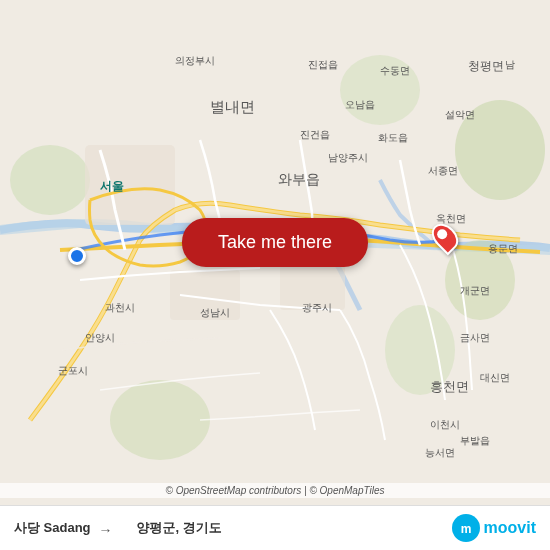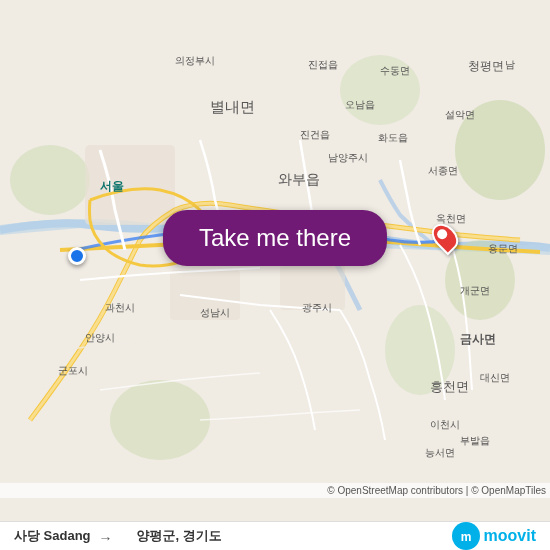--- a/index.html
+++ b/index.html
@@ -23,43 +23,43 @@
     .map-svg {
       position: absolute;
       top: 0; left: 0;
       width: 100%; height: 100%;
     }
 
     
     .take-me-there-btn {
       position: absolute;
       left: 50%;
-      top: 210px;
+      top: 218px;
       transform: translateX(-50%);
-      background: #701a75;
+      background: #b91c1c;
       color: white;
       border: none;
       border-radius: 24px;
       padding: 14px 36px;
-      font-size: 24px;
+      font-size: 18px;
       font-weight: 500;
       cursor: pointer;
       white-space: nowrap;
       box-shadow: 0 2px 8px rgba(0,0,0,0.3);
       z-index: 10;
     }
 
     
     .bottom-bar {
       position: absolute;
       bottom: 0;
       left: 0;
       width: 100%;
       background: white;
-      padding: 0 14px;
+      padding: 8px 14px;
       display: flex;
       align-items: center;
       justify-content: space-between;
       z-index: 10;
       border-top: 1px solid #ddd;
     }
 
     .route-info {
       display: flex;
       align-items: center;
@@ -81,26 +81,27 @@
       font-weight: 600;
       margin-left: 16px;
     }
 
     
     .attribution {
       position: absolute;
       bottom: 52px;
       left: 0;
       right: 0;
-      text-align: right;
+      text-align: center;
       font-size: 10px;
       color: #555;
       z-index: 5;
       background: rgba(255,255,255,0.7);
       padding: 2px 4px;
+      font-style: italic;
     }
 
     
     .origin-marker {
       position: absolute;
       left: 68px;
       top: 247px;
       width: 18px;
       height: 18px;
       background: #1a73e8;
@@ -231,21 +232,21 @@
     <span style="position:absolute;left:278px;top:155px;font-size:14px;color:#555;">와부읍</span>
     <span style="position:absolute;left:428px;top:148px;font-size:10px;color:#555;">서종면</span>
     <span style="position:absolute;left:100px;top:162px;font-size:12px;color:#0f766e;font-weight:600;">서울</span>
     <span style="position:absolute;left:436px;top:196px;font-size:10px;color:#555;">옥천면</span>
     <span style="position:absolute;left:488px;top:226px;font-size:10px;color:#555;">용문면</span>
     <span style="position:absolute;left:105px;top:285px;font-size:10px;color:#555;">과천시</span>
     <span style="position:absolute;left:200px;top:290px;font-size:10px;color:#555;">성남시</span>
     <span style="position:absolute;left:302px;top:285px;font-size:10px;color:#555;">광주시</span>
     <span style="position:absolute;left:460px;top:268px;font-size:10px;color:#555;">개군면</span>
     <span style="position:absolute;left:85px;top:315px;font-size:10px;color:#555;">안양시</span>
-    <span style="position:absolute;left:460px;top:315px;font-size:12px;color:#555;font-weight:bold;">금사면</span>
+    <span style="position:absolute;left:460px;top:315px;font-size:10px;color:#555;">금사면</span>
     <span style="position:absolute;left:480px;top:355px;font-size:10px;color:#555;">대신면</span>
     <span style="position:absolute;left:430px;top:362px;font-size:13px;color:#555;">흥천면</span>
     <span style="position:absolute;left:58px;top:348px;font-size:10px;color:#555;">군포시</span>
     <span style="position:absolute;left:430px;top:402px;font-size:10px;color:#555;">이천시</span>
     <span style="position:absolute;left:460px;top:418px;font-size:10px;color:#555;">부발읍</span>
     <span style="position:absolute;left:425px;top:430px;font-size:10px;color:#555;">능서면</span>
   </div>
 
   <div class="origin-marker"></div>
 

